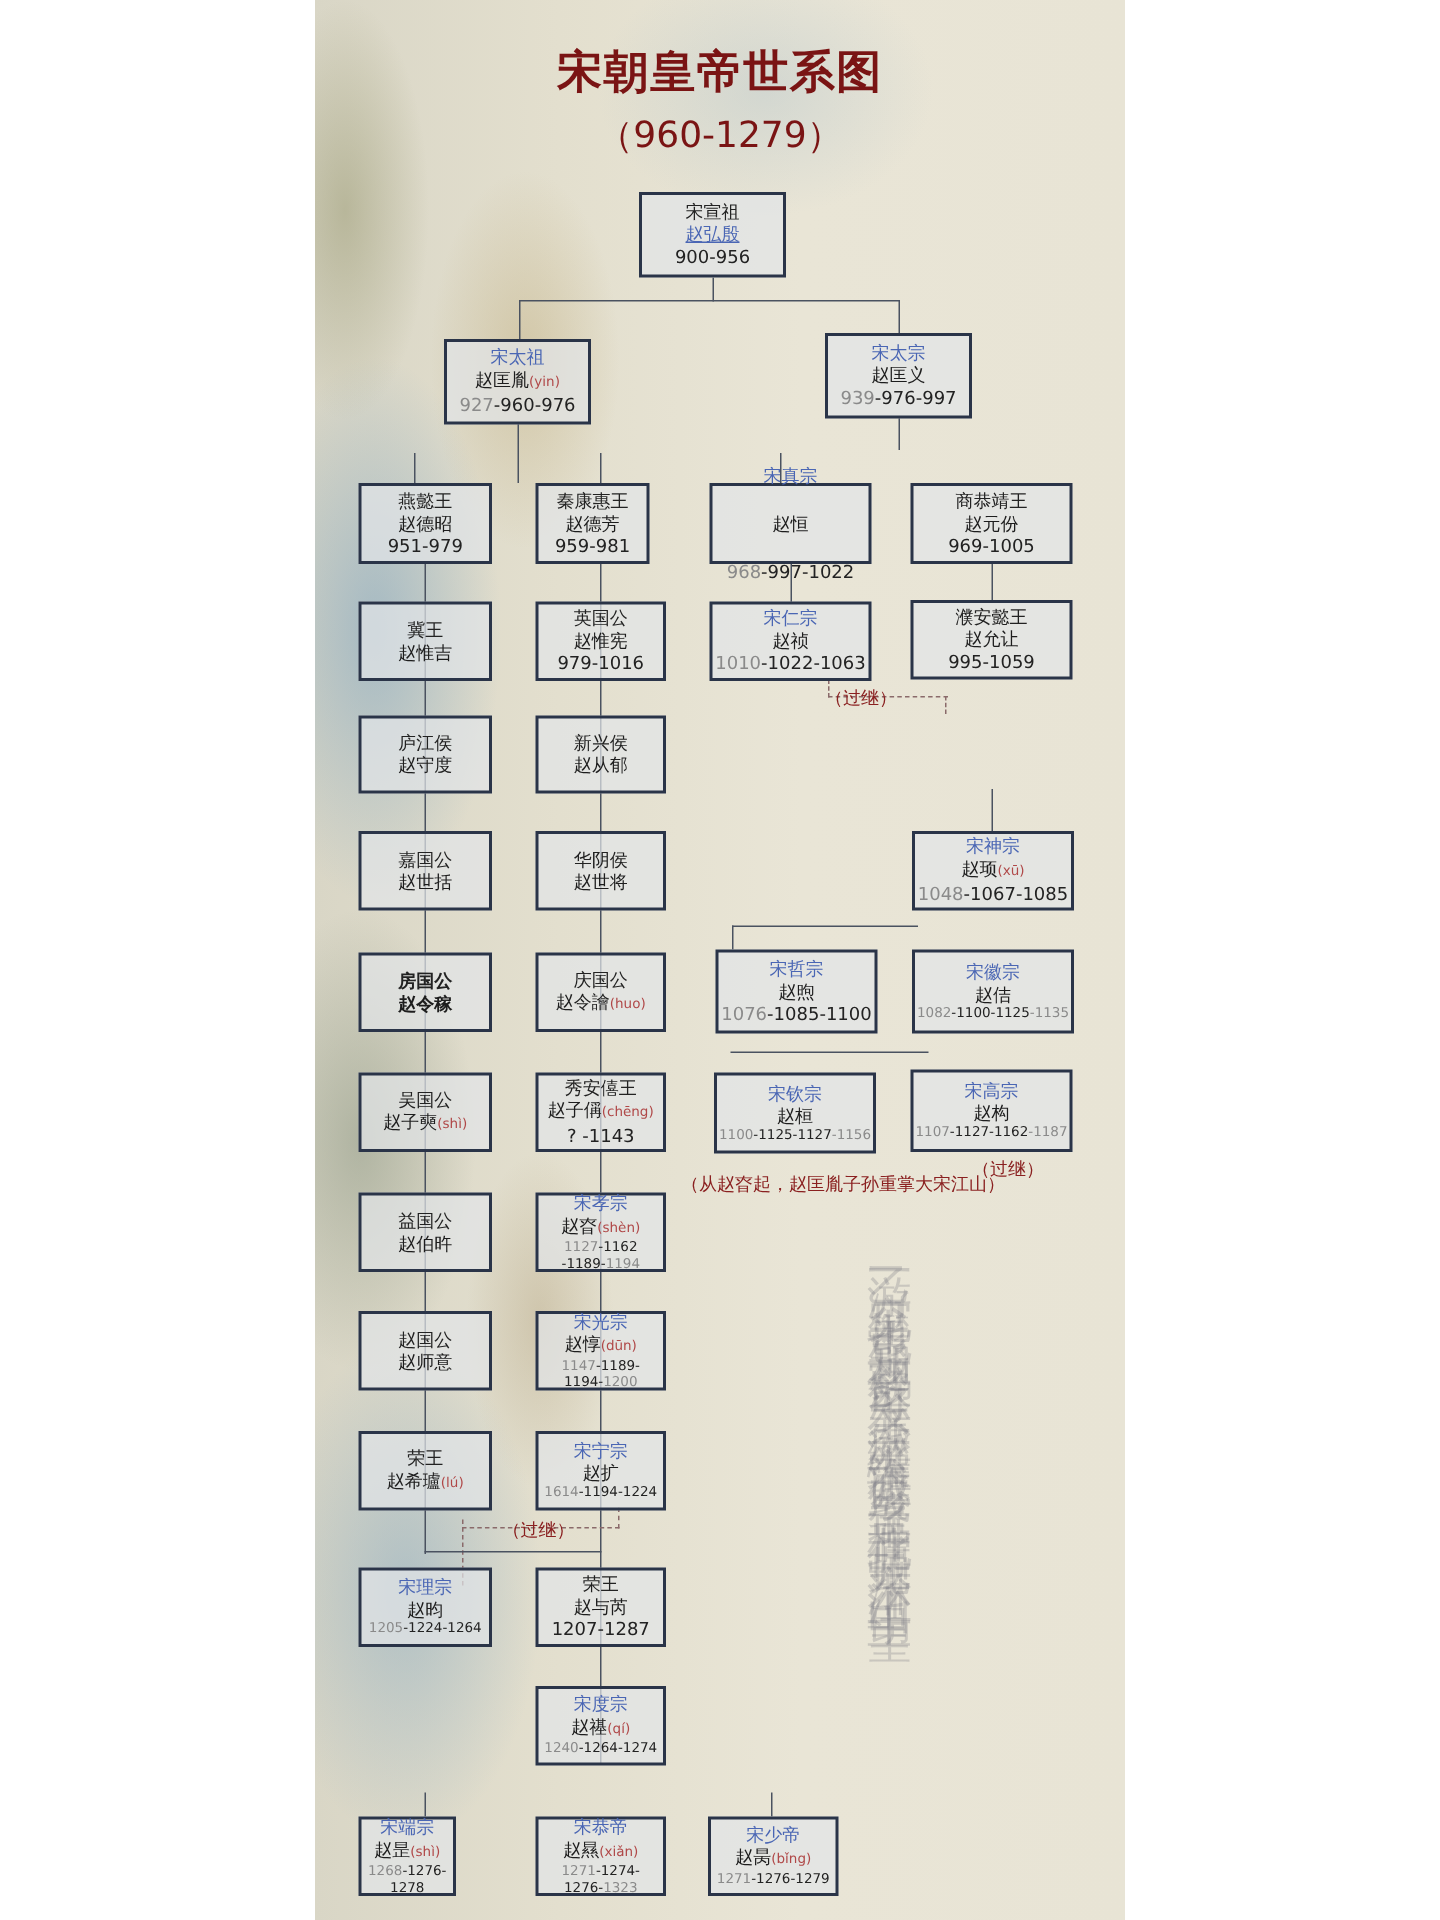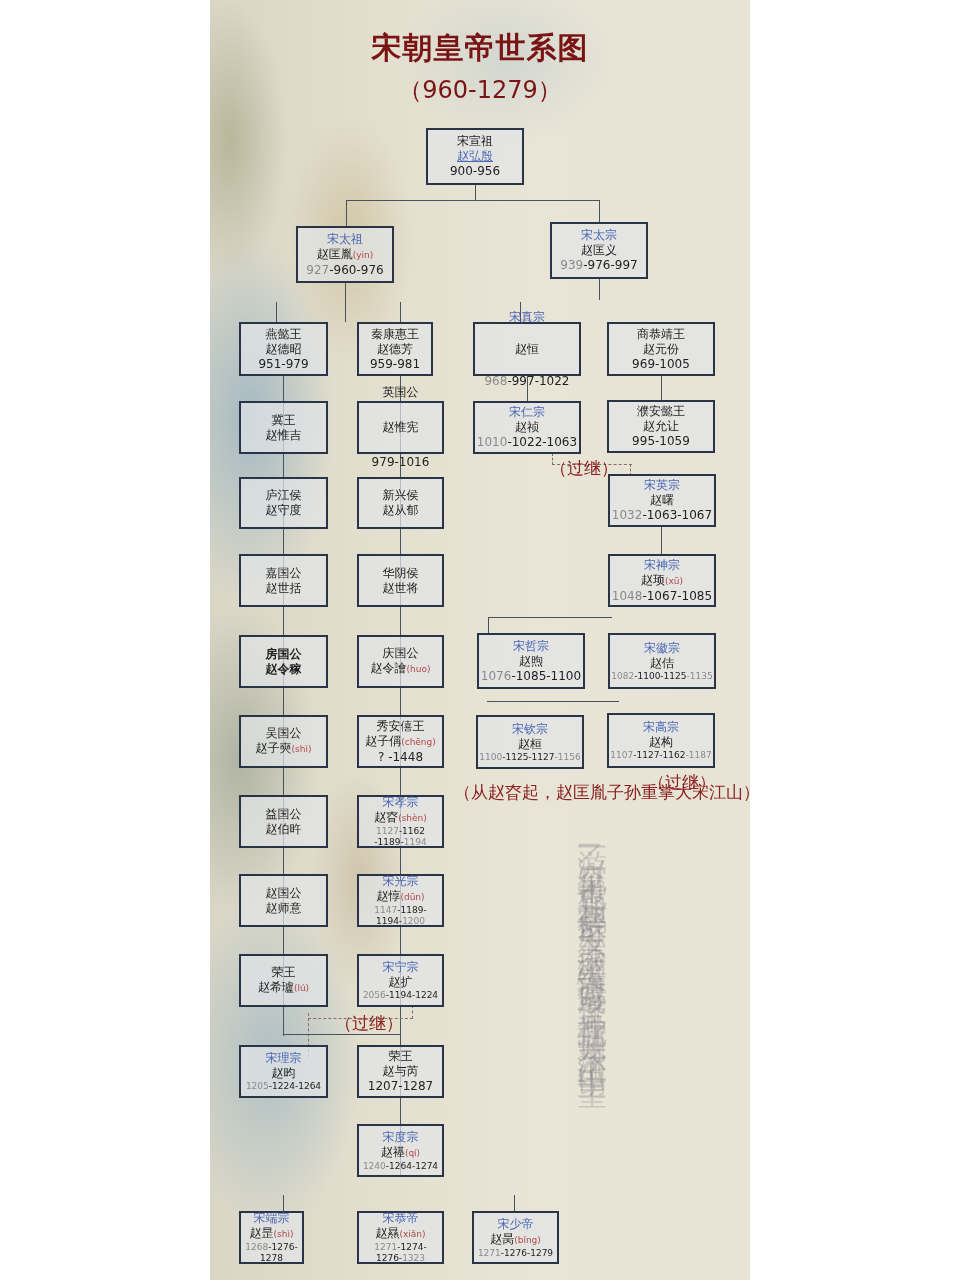--- a/index.html
+++ b/index.html
@@ -25,21 +25,21 @@
     font-size:12px; line-height:15px; color:#222; text-align:center; }
   .box .t { color:#4a66b4; }
   .box .t.plain { color:#222; }
   .box .n { color:#1d1d1d; }
   .box .py { color:#b04848; font-size:9px; }
   .box .y { color:#222; }
   .box .y .g { color:#8a8a8a; }
   .box .y.small { font-size:9px; line-height:11px; }
   .line { position:absolute; background:#4a5260; }
   .dash { position:absolute; border-color:#8a6a6a; border-style:dashed; border-width:0; }
-  .note { position:absolute; color:#8a2020; font-size:17px; white-space:nowrap; }
+  .note { position:absolute; color:#8a2020; font-size:12px; white-space:nowrap; }
   .callig { position:absolute; color:rgba(120,120,130,0.28); font-size:30px; writing-mode:vertical-rl;
     letter-spacing:6px; line-height:44px; }
 </style>
 </head>
 <body>
 
 <div id="panel">
 
   <div class="callig" style="left:360px;top:820px;height:320px;">乙游一空见鬱也王知越鹤多然可发赤三虚淤縱宋旗诚鲜三盛逞了种北傅顿元东淋江山千里望</div>
 
@@ -119,21 +119,21 @@
   <div class="box" style="left:397px;top:322px;width:108px;height:54px;">
     <span class="t plain">商恭靖王</span>
     <span class="n">赵元份</span>
     <span class="y">969-1005</span>
   </div>
 
   <div class="box" style="left:29px;top:401px;width:89px;height:53px;">
     <span class="t plain">冀王</span>
     <span class="n">赵惟吉</span>
   </div>
-  <div class="box" style="left:147px;top:401px;width:87px;height:53px;gap:20px;">
+  <div class="box" style="left:147px;top:401px;width:87px;height:53px;">
     <span class="t plain">英国公</span>
     <span class="n">赵惟宪</span>
     <span class="y">979-1016</span>
   </div>
   <div class="box" style="left:263px;top:401px;width:108px;height:53px;">
     <span class="t">宋仁宗</span>
     <span class="n">赵祯</span>
     <span class="y"><span class="g">1010</span><span>-1022-1063</span></span>
   </div>
   <div class="box" style="left:397px;top:400px;width:108px;height:53px;">
@@ -143,25 +143,20 @@
   </div>
 
   <div class="box" style="left:29px;top:477px;width:89px;height:52px;">
     <span class="t plain">庐江侯</span>
     <span class="n">赵守度</span>
   </div>
   <div class="box" style="left:147px;top:477px;width:87px;height:52px;">
     <span class="t plain">新兴侯</span>
     <span class="n">赵从郁</span>
   </div>
-  <div class="box" style="left:398px;top:474px;width:108px;height:53px;">
-    <span class="t">宋英宗</span>
-    <span class="n">赵曙</span>
-    <span class="y"><span class="g">1032</span><span>-1063-1067</span></span>
-  </div>
 
   <div class="box" style="left:29px;top:554px;width:89px;height:53px;">
     <span class="t plain">嘉国公</span>
     <span class="n">赵世括</span>
   </div>
   <div class="box" style="left:147px;top:554px;width:87px;height:53px;">
     <span class="t plain">华阴侯</span>
     <span class="n">赵世将</span>
   </div>
   <div class="box" style="left:398px;top:554px;width:108px;height:53px;">
@@ -189,21 +184,21 @@
     <span class="y small"><span class="g">1082</span><span>-1100-1125</span><span class="g">-1135</span></span>
   </div>
 
   <div class="box" style="left:29px;top:715px;width:89px;height:53px;">
     <span class="t plain">吴国公</span>
     <span class="n"><span>赵子奭</span><span class="py">(shì)</span></span>
   </div>
   <div class="box" style="left:147px;top:715px;width:87px;height:53px;">
     <span class="t plain">秀安僖王</span>
     <span class="n"><span>赵子偁</span><span class="py">(chēng)</span></span>
-    <span class="y">? -1448</span>
+    <span class="y">? -1143</span>
   </div>
   <div class="box" style="left:266px;top:715px;width:108px;height:54px;">
     <span class="t">宋钦宗</span>
     <span class="n">赵桓</span>
     <span class="y small"><span class="g">1100</span><span>-1125-1127</span><span class="g">-1156</span></span>
   </div>
   <div class="box" style="left:397px;top:713px;width:108px;height:55px;">
     <span class="t">宋高宗</span>
     <span class="n">赵构</span>
     <span class="y small"><span class="g">1107</span><span>-1127-1162</span><span class="g">-1187</span></span>
@@ -231,21 +226,21 @@
     <span class="y small"><span>1194-</span><span class="g">1200</span></span>
   </div>
 
   <div class="box" style="left:29px;top:954px;width:89px;height:53px;">
     <span class="t plain">荣王</span>
     <span class="n"><span>赵希瓐</span><span class="py">(lú)</span></span>
   </div>
   <div class="box" style="left:147px;top:954px;width:87px;height:53px;">
     <span class="t">宋宁宗</span>
     <span class="n">赵扩</span>
-    <span class="y small"><span class="g">2056</span><span>-1194-1224</span></span>
+    <span class="y small"><span class="g">1614</span><span>-1194-1224</span></span>
   </div>
 
   <div class="box" style="left:29px;top:1045px;width:89px;height:53px;">
     <span class="t">宋理宗</span>
     <span class="n">赵昀</span>
     <span class="y small"><span class="g">1205</span><span>-1224-1264</span></span>
   </div>
   <div class="box" style="left:147px;top:1045px;width:87px;height:53px;">
     <span class="t plain">荣王</span>
     <span class="n">赵与芮</span>

